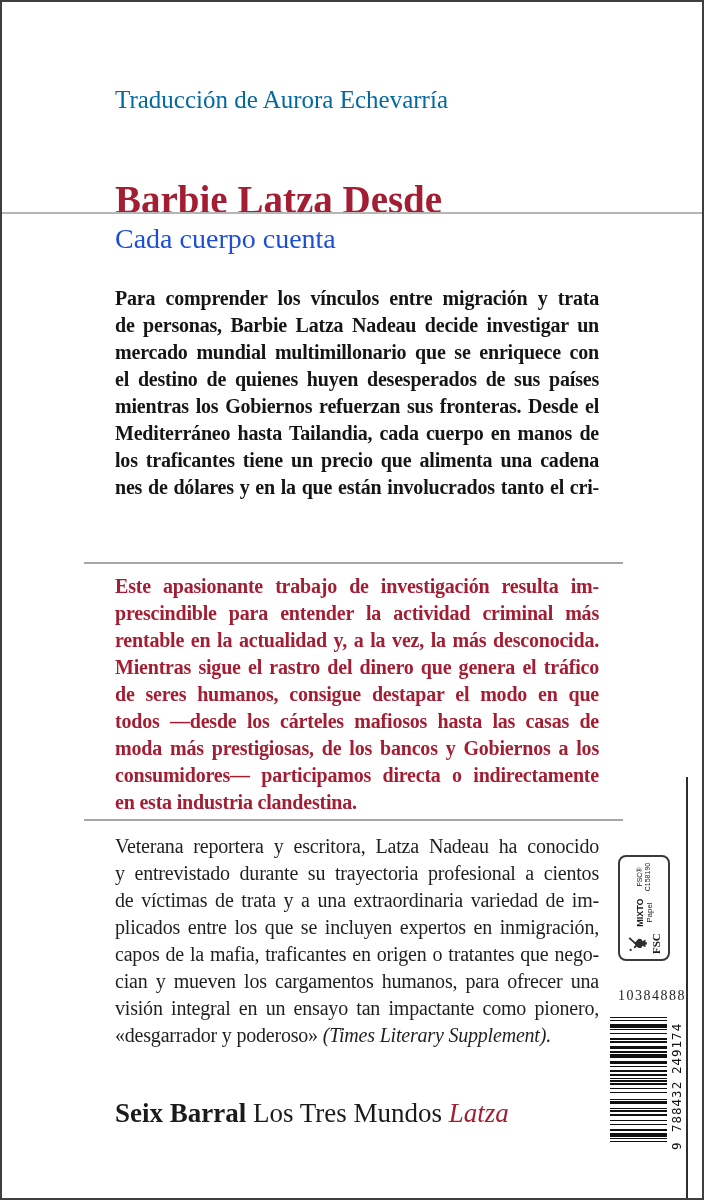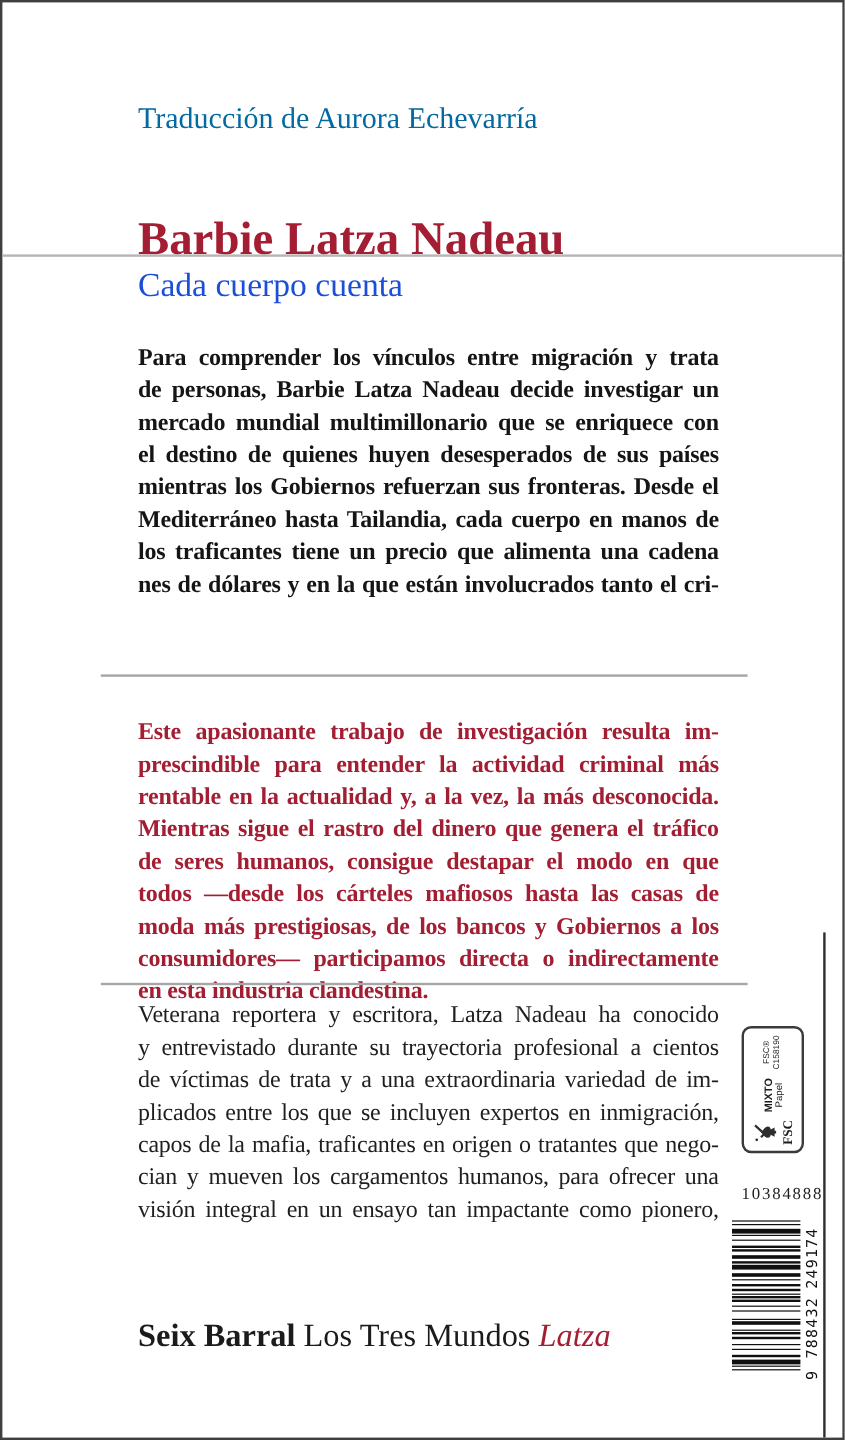--- a/index.html
+++ b/index.html
@@ -22,21 +22,21 @@
   .abs{position:absolute;}
 
   .credit{left:113px;top:84px;font-size:25px;color:#0369a1;}
 
   .author{left:113px;top:181px;font-size:39px;font-weight:bold;color:var(--red);line-height:34px;}
   .author-rule{left:0;top:210px;width:704px;height:2px;background:#b5b5b5;}
   .book-title{left:113px;top:219px;font-size:28px;line-height:36px;color:#1d4ed8;}
 
   .textblock{left:113px;width:484px;letter-spacing:-0.2px;font-size:20px;line-height:27px;}
   .synopsis{top:283px;font-weight:bold;color:#151515;}
-  .review{top:571px;font-weight:bold;color:var(--red);margin-top:24px;}
+  .review{top:571px;font-weight:bold;color:var(--red);}
   .bio{top:831px;color:#1f1f1f;}
 
   .para-line{text-align:justify;text-align-last:justify;}
   .para-line.last{text-align-last:left;}
   .no-justify .para-line{text-align:left;text-align-last:left;}
   .it{font-style:italic;}
   .b{font-weight:bold;}
   .red{color:var(--red);}
 
   .sep-rule{left:82px;width:539px;height:2px;background:var(--rule);}
@@ -88,21 +88,21 @@
   .bc-g1{margin-left:8px;width:58px;}
   .bc-g2{width:56px;}
 </style>
 </head>
 <body>
 
 <div class="page">
 
   <div class="abs credit">Traducción de Aurora Echevarría</div>
 
-  <div class="abs author">Barbie Latza Nadeau</div>
+  <div class="abs author">Barbie Latza Desde</div>
   <div class="abs author-rule"></div>
   <div class="abs book-title">Cada cuerpo cuenta</div>
 
   <div class="abs textblock synopsis">
       <div class="para-line">Para comprender los vínculos entre migración y trata</div>
       <div class="para-line">de personas, Barbie Latza Nadeau decide investigar un</div>
       <div class="para-line">mercado mundial multimillonario que se enriquece con</div>
       <div class="para-line">el destino de quienes huyen desesperados de sus países</div>
       <div class="para-line">mientras los Gobiernos refuerzan sus fronteras. Desde el</div>
       <div class="para-line">Mediterráneo hasta Tailandia, cada cuerpo en manos de</div>
@@ -127,20 +127,21 @@
   <div class="abs sep-rule rule-3"></div>
 
   <div class="abs textblock bio">
       <div class="para-line">Veterana reportera y escritora, Latza Nadeau ha conocido</div>
       <div class="para-line">y entrevistado durante su trayectoria profesional a cientos</div>
       <div class="para-line">de víctimas de trata y a una extraordinaria variedad de im-</div>
       <div class="para-line">plicados entre los que se incluyen expertos en inmigración,</div>
       <div class="para-line">capos de la mafia, traficantes en origen o tratantes que nego-</div>
       <div class="para-line">cian y mueven los cargamentos humanos, para ofrecer una</div>
       <div class="para-line">visión integral en un ensayo tan impactante como pionero,</div>
+      <div class="para-line last"><span>«desgarrador y poderoso» </span><span class="it">(Times Literary Supplement).</span></div>
     </div>
 
   <div class="abs publisher no-justify">
       <div class="para-line last"><span class="b">Seix Barral</span><span> Los Tres Mundos </span><span class="it red">Latza</span></div>
     </div>
 
   <div class="abs zone-rule"></div>
 
   <div class="abs fsc-wrap">
     <div class="fsc-inner">

